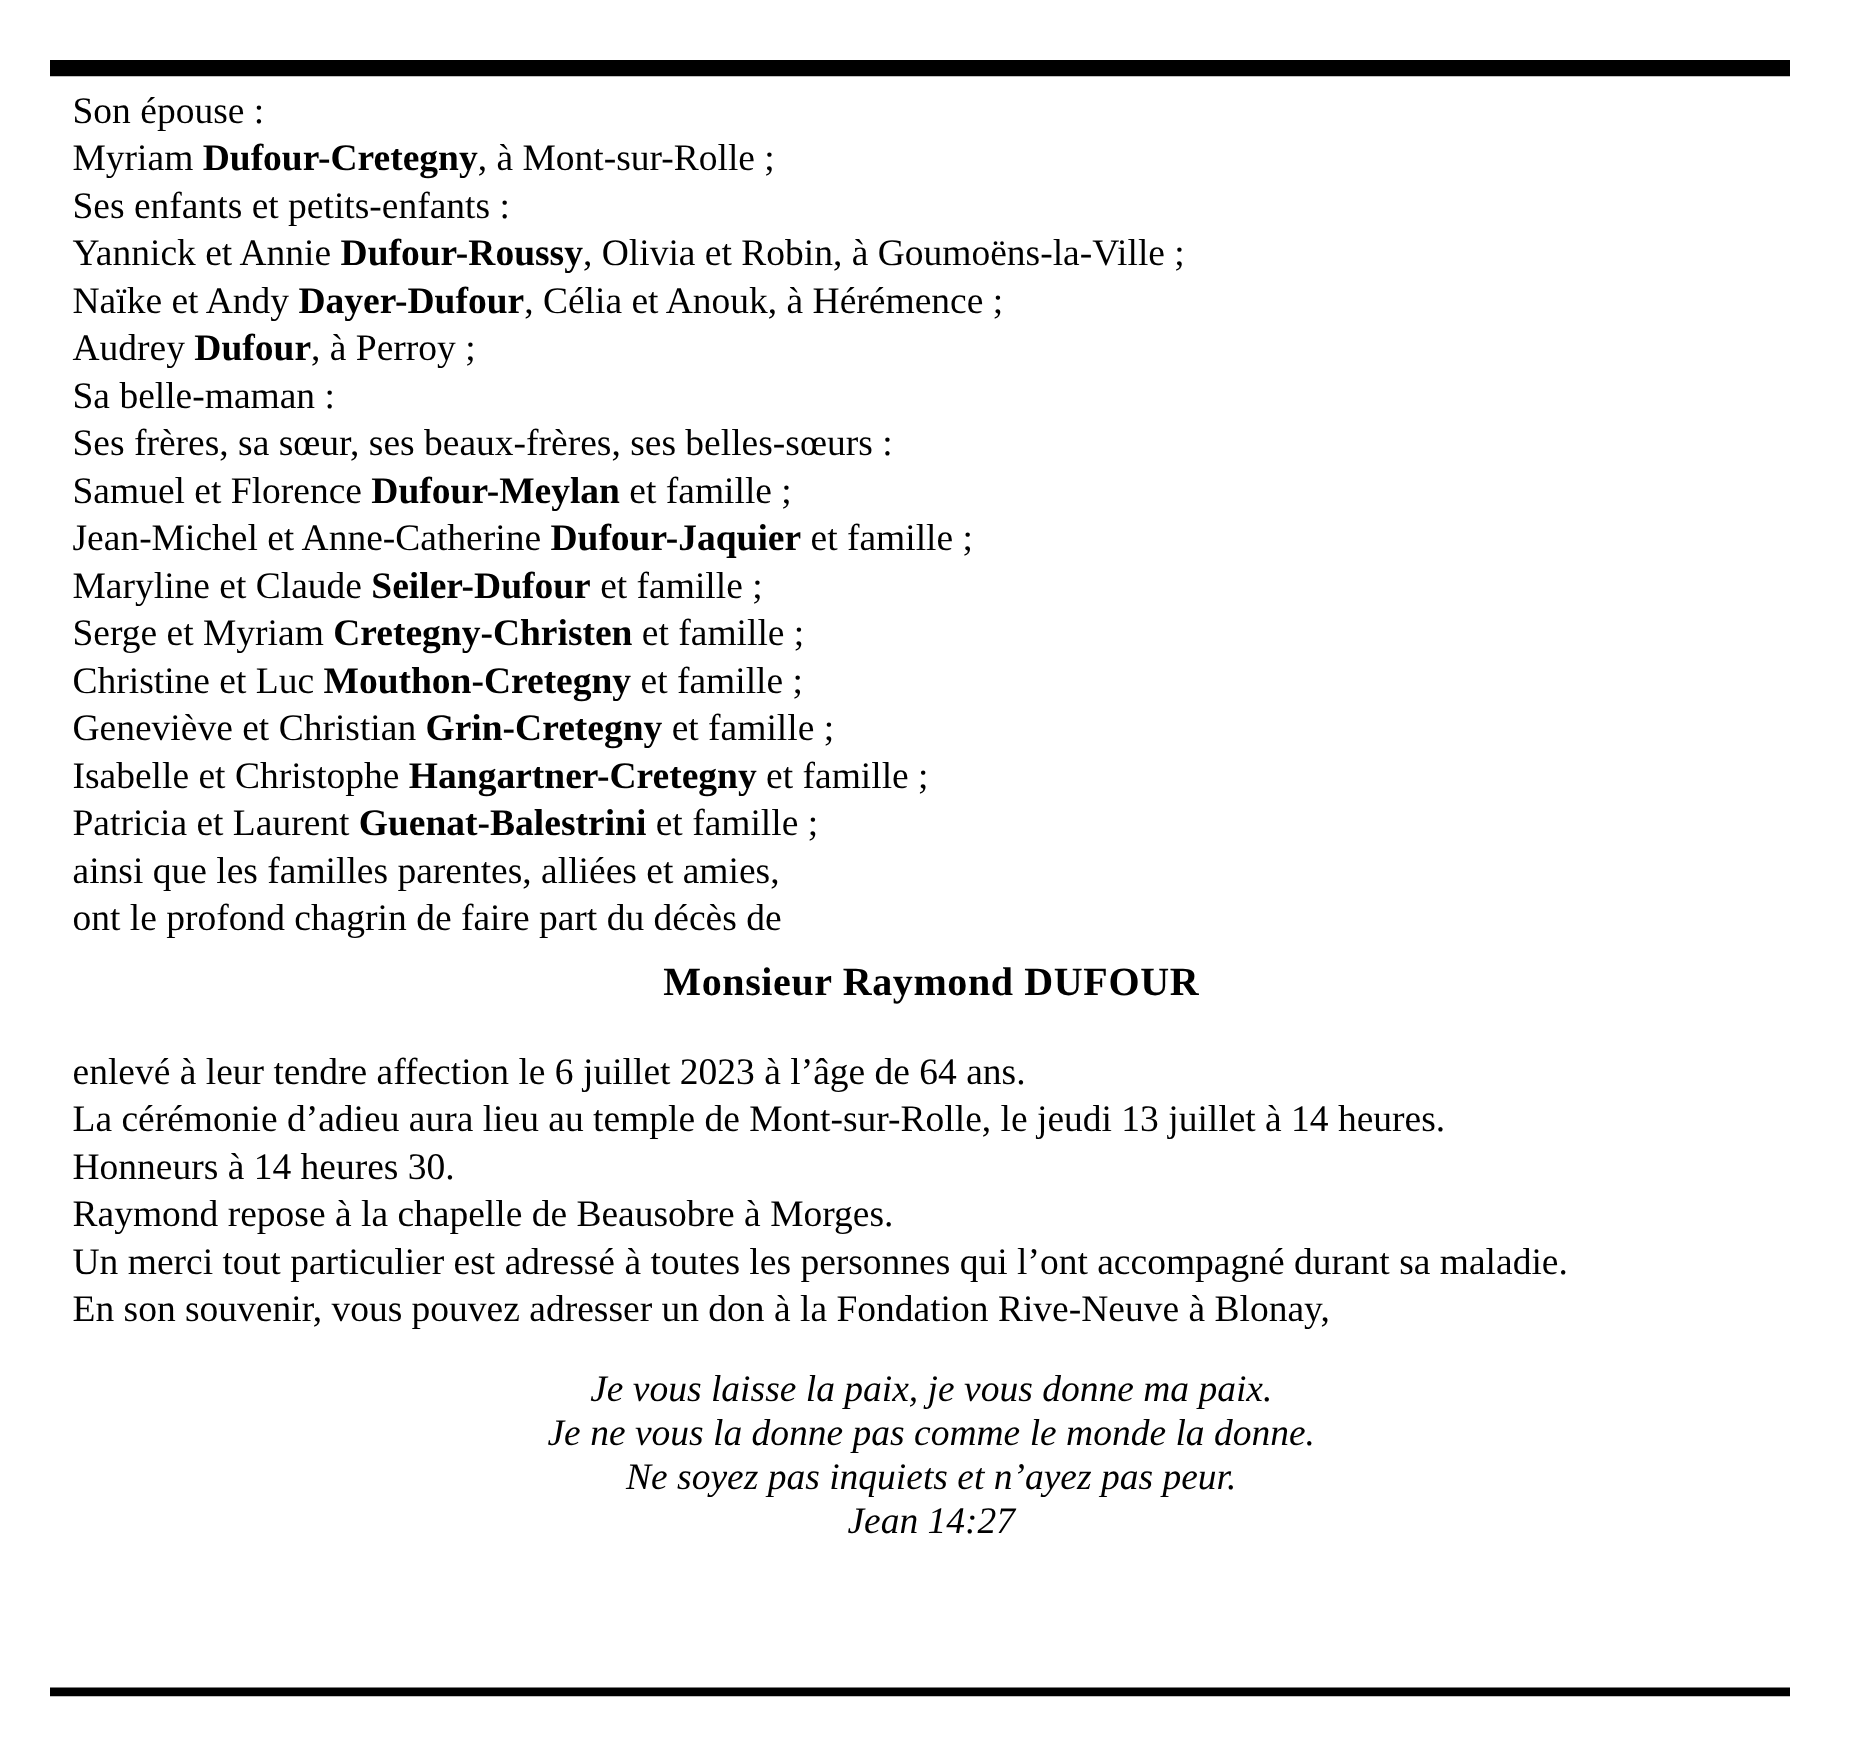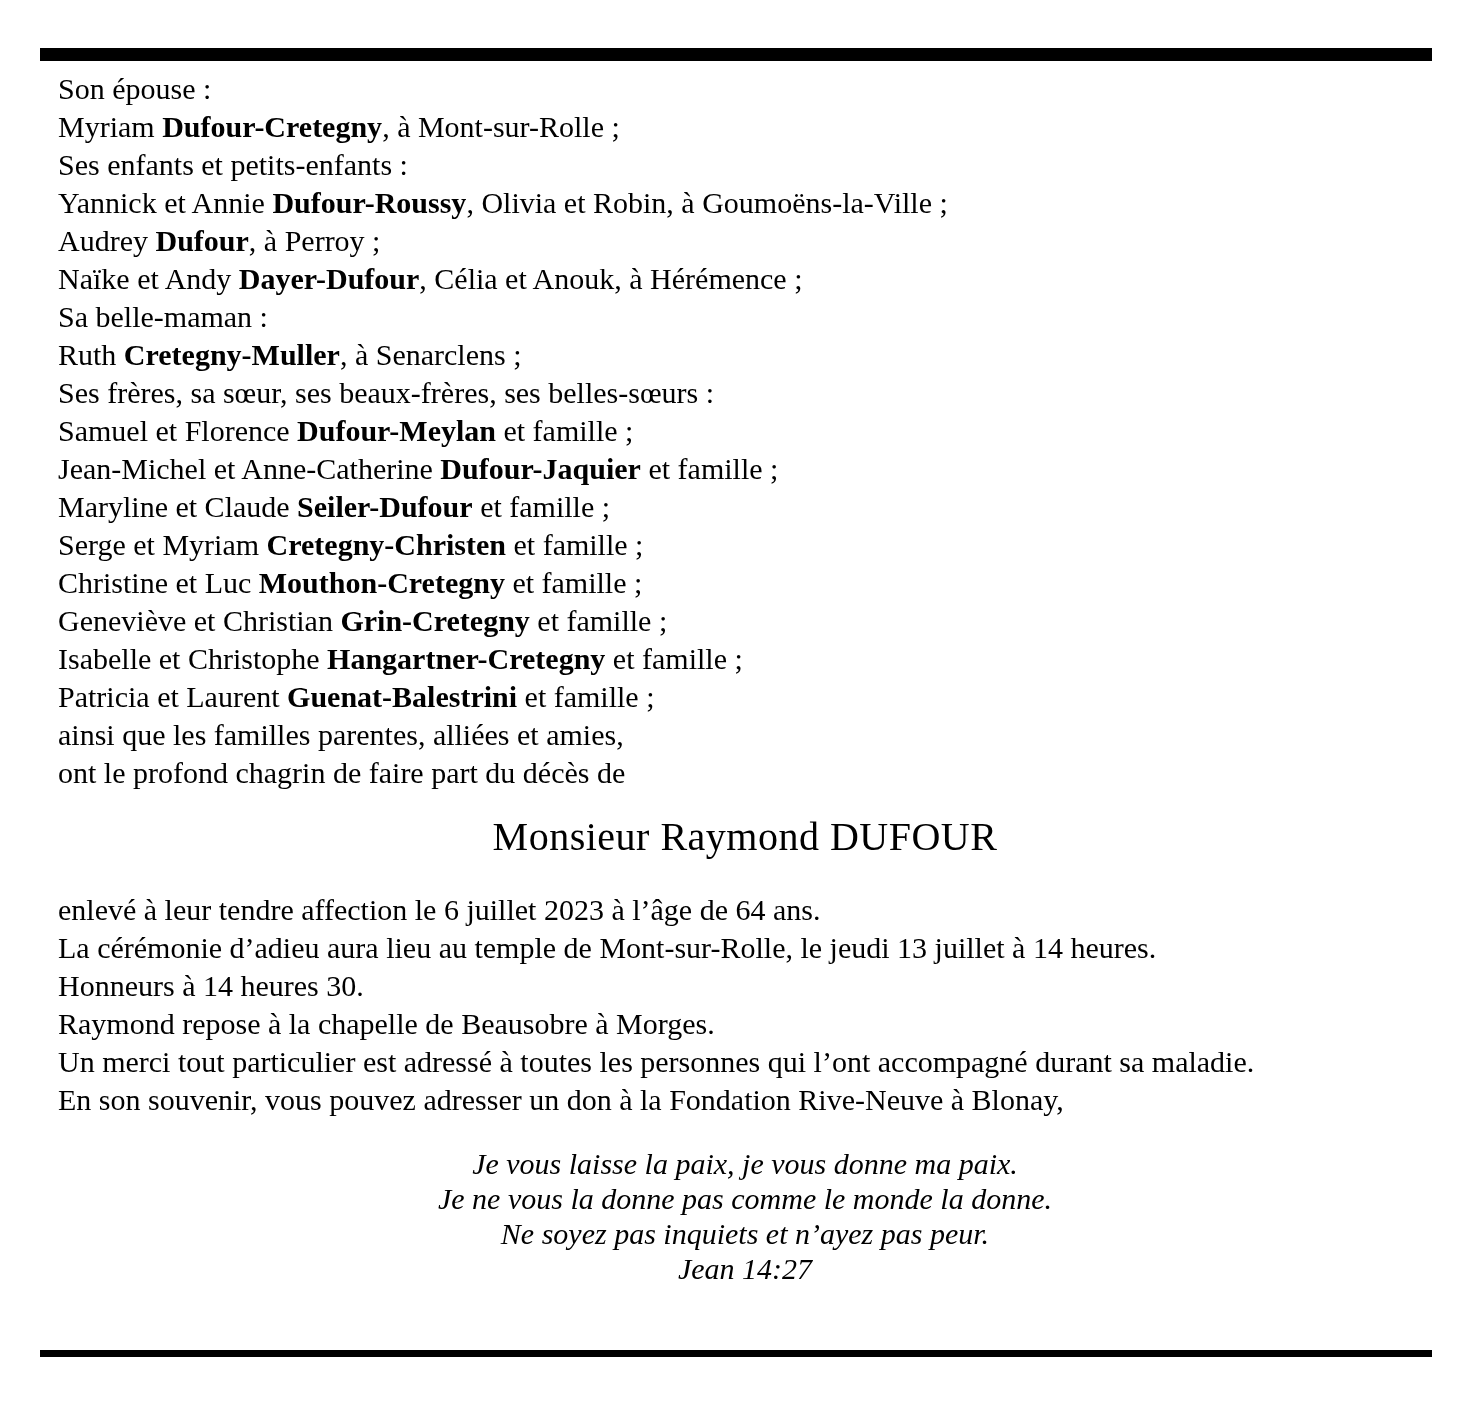--- a/index.html
+++ b/index.html
@@ -33,24 +33,24 @@
   }
   .family .line,
   .details .line {
     font-size: 30px;
     line-height: 38px;
     white-space: nowrap;
   }
   .family .line b { font-weight: bold; }
 
   .deceased-title {
-    margin-top: 20px;
-    font-size: 40px;
+    margin-top: 6px;
+    font-size: 32px;
     line-height: 50px;
-    font-weight: normal;
+    font-weight: bold;
     text-align: center;
     letter-spacing: 0.5px;
   }
   .details {
     margin-top: 29px;
   }
   .quote {
     margin-top: 27px;
     text-align: right;
     font-style: italic;
@@ -75,27 +75,26 @@
     <div class="family">
 
         <div class="line"><span>Son épouse :</span></div>
 
         <div class="line"><span>Myriam </span><b>Dufour-Cretegny</b><span>, à Mont-sur-Rolle ;</span></div>
 
         <div class="line"><span>Ses enfants et petits-enfants :</span></div>
 
         <div class="line"><span>Yannick et Annie </span><b>Dufour-Roussy</b><span>, Olivia et Robin, à Goumoëns-la-Ville ;</span></div>
 
+        <div class="line"><span>Naïke et Andy </span><b>Dayer-Dufour</b><span>, Célia et Anouk, à Hérémence ;</span></div>
+
         <div class="line"><span>Audrey </span><b>Dufour</b><span>, à Perroy ;</span></div>
-
-        <div class="line"><span>Naïke et Andy </span><b>Dayer-Dufour</b><span>, Célia et Anouk, à Hérémence ;</span></div>
 
         <div class="line"><span>Sa belle-maman :</span></div>
 
-        <div class="line"><span>Ruth </span><b>Cretegny-Muller</b><span>, à Senarclens ;</span></div>
 
         <div class="line"><span>Ses frères, sa sœur, ses beaux-frères, ses belles-sœurs :</span></div>
 
         <div class="line"><span>Samuel et Florence </span><b>Dufour-Meylan</b><span> et famille ;</span></div>
 
         <div class="line"><span>Jean-Michel et Anne-Catherine </span><b>Dufour-Jaquier</b><span> et famille ;</span></div>
 
         <div class="line"><span>Maryline et Claude </span><b>Seiler-Dufour</b><span> et famille ;</span></div>
 
         <div class="line"><span>Serge et Myriam </span><b>Cretegny-Christen</b><span> et famille ;</span></div>

